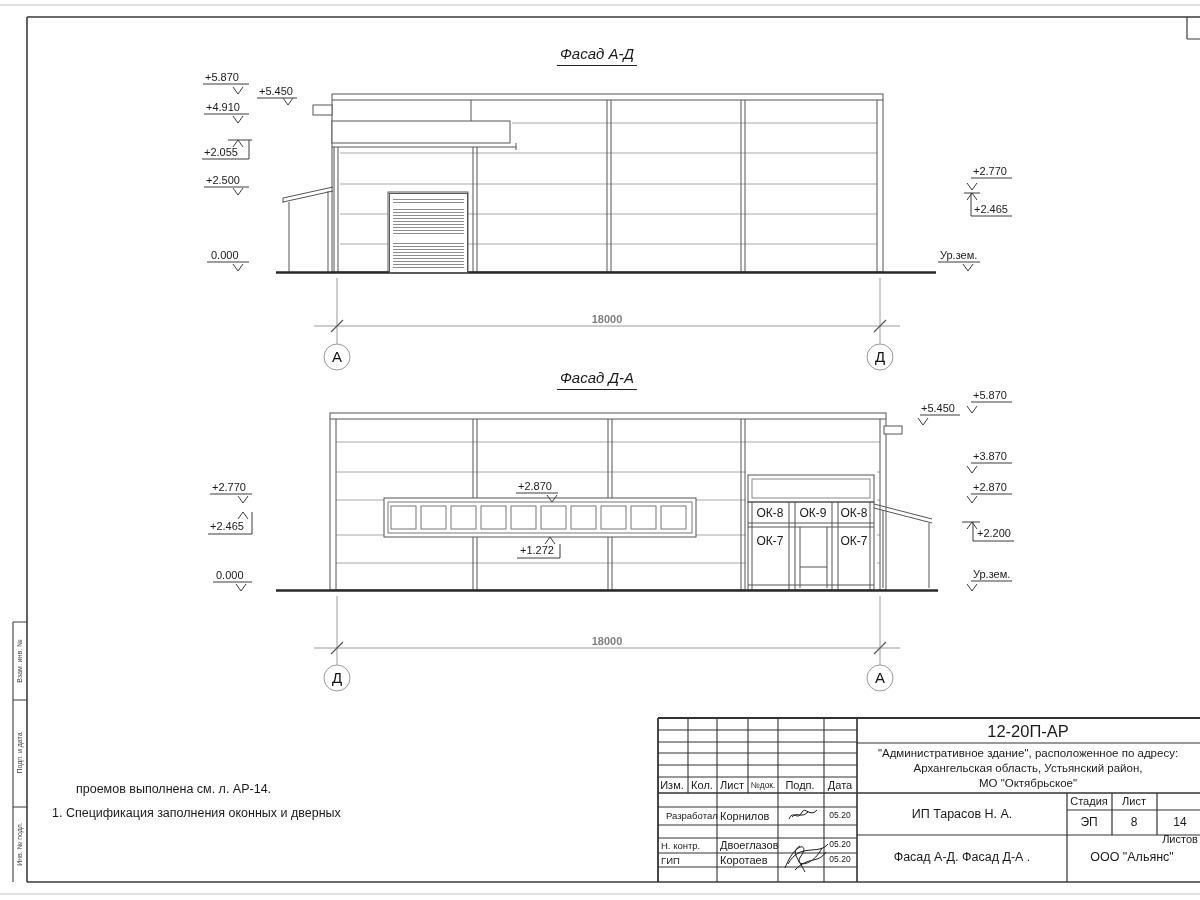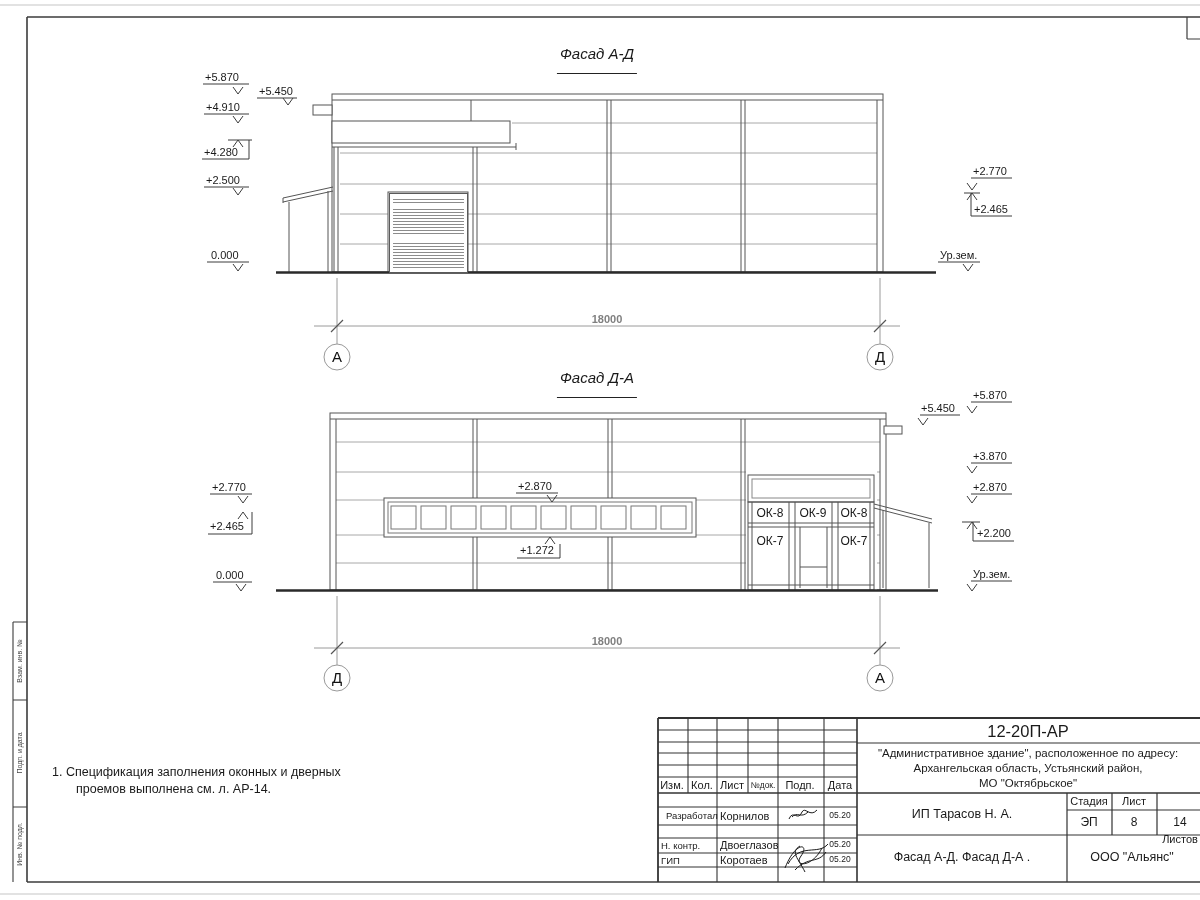--- a/index.html
+++ b/index.html
@@ -5,21 +5,21 @@
   html,body { margin:0; padding:0; background:#f4f4f4; }
   .sheet { position:relative; width:1200px; height:900px; background:#ffffff; overflow:hidden;
            font-family:"Liberation Sans", sans-serif; }
   .geo { position:absolute; left:0; top:0; z-index:1; }
   .t { position:absolute; z-index:3; font-size:11px; color:#1a1a1a; white-space:nowrap;
        font-family:"Liberation Sans", sans-serif; line-height:1.1; }
   .c  { transform:translate(-50%,-50%); }
   .cx { transform:translateX(-50%); }
   .gray { color:#808080;font-weight:bold; }
   .it { font-style:italic; }
-  .ul { border-bottom:1.2px solid #222; padding:0 3px 10px 3px; }
+  .ul { border-bottom:1.2px solid #222; padding:0 3px 2px 3px; }
   .f8  { font-size:8.5px; }
   .f9  { font-size:9.5px; }
   .f11 { font-size:11px; }
   .f115{ font-size:11.5px; }
   .f12 { font-size:12px; }
   .f125{ font-size:12.5px; }
   .f15 { font-size:15px; }
   .f16 { font-size:16.5px; }
   .axis { font-size:15px; color:#111; }
   .rot { transform:translate(-50%,-50%) rotate(-90deg); font-size:7px; color:#444; }
@@ -173,21 +173,21 @@
   </svg>
 
   <div class="roller"></div>
 
   <span class="t f15 it ul cx" style="left:597px; top:46px;">Фасад А-Д</span>
   <span class="t f15 it ul cx" style="left:597px; top:370px;">Фасад Д-А</span>
 
   <span class="t" style="left:205px; top:71px;">+5.870</span>
   <span class="t" style="left:259px; top:85px;">+5.450</span>
   <span class="t" style="left:206px; top:101px;">+4.910</span>
-  <span class="t" style="left:204px; top:146px;">+4.280</span>
+  <span class="t" style="left:204px; top:146px;">+2.055</span>
   <span class="t" style="left:206px; top:174px;">+2.500</span>
   <span class="t" style="left:211px; top:249px;">0.000</span>
   <span class="t" style="left:973px; top:165px;">+2.770</span>
   <span class="t" style="left:974px; top:203px;">+2.465</span>
   <span class="t" style="left:940px; top:249px;">Ур.зем.</span>
   <span class="t gray cx" style="left:607px; top:313px;">18000</span>
   <span class="t axis c" style="left:337px; top:357px;">А</span>
   <span class="t axis c" style="left:880px; top:357px;">Д</span>
 
   <span class="t" style="left:212px; top:481px;">+2.770</span>
@@ -204,21 +204,21 @@
   <span class="t gray cx" style="left:607px; top:635px;">18000</span>
   <span class="t axis c" style="left:337px; top:678px;">Д</span>
   <span class="t axis c" style="left:880px; top:678px;">А</span>
 
   <span class="t f12 c" style="left:770px; top:514px;">ОК-8</span>
   <span class="t f12 c" style="left:813px; top:514px;">ОК-9</span>
   <span class="t f12 c" style="left:854px; top:514px;">ОК-8</span>
   <span class="t f12 c" style="left:770px; top:542px;">ОК-7</span>
   <span class="t f12 c" style="left:854px; top:542px;">ОК-7</span>
 
-  <span class="t f125" style="left:52px; top:766px;text-align:right;">1. Спецификация заполнения оконных и дверных</span>
+  <span class="t f125" style="left:52px; top:807px;text-align:right;">1. Спецификация заполнения оконных и дверных</span>
   <span class="t f125" style="left:76px; top:783px;">проемов выполнена см. л. АР-14.</span>
 
   <span class="t rot" style="left:20px; top:661px;">Взам. инв. №</span>
   <span class="t rot" style="left:20px; top:753px;">Подп. и дата</span>
   <span class="t rot" style="left:20px; top:844px;">Инв. № подл.</span>
 
   <span class="t f16 c" style="left:1028px; top:731px;">12-20П-АР</span>
   <span class="t f115 c" style="left:1028px; top:753px;">"Административное здание", расположенное по адресу:</span>
   <span class="t f115 c" style="left:1028px; top:768px;">Архангельская область, Устьянский район,</span>
   <span class="t f115 c" style="left:1028px; top:783px;">МО "Октябрьское"</span>

